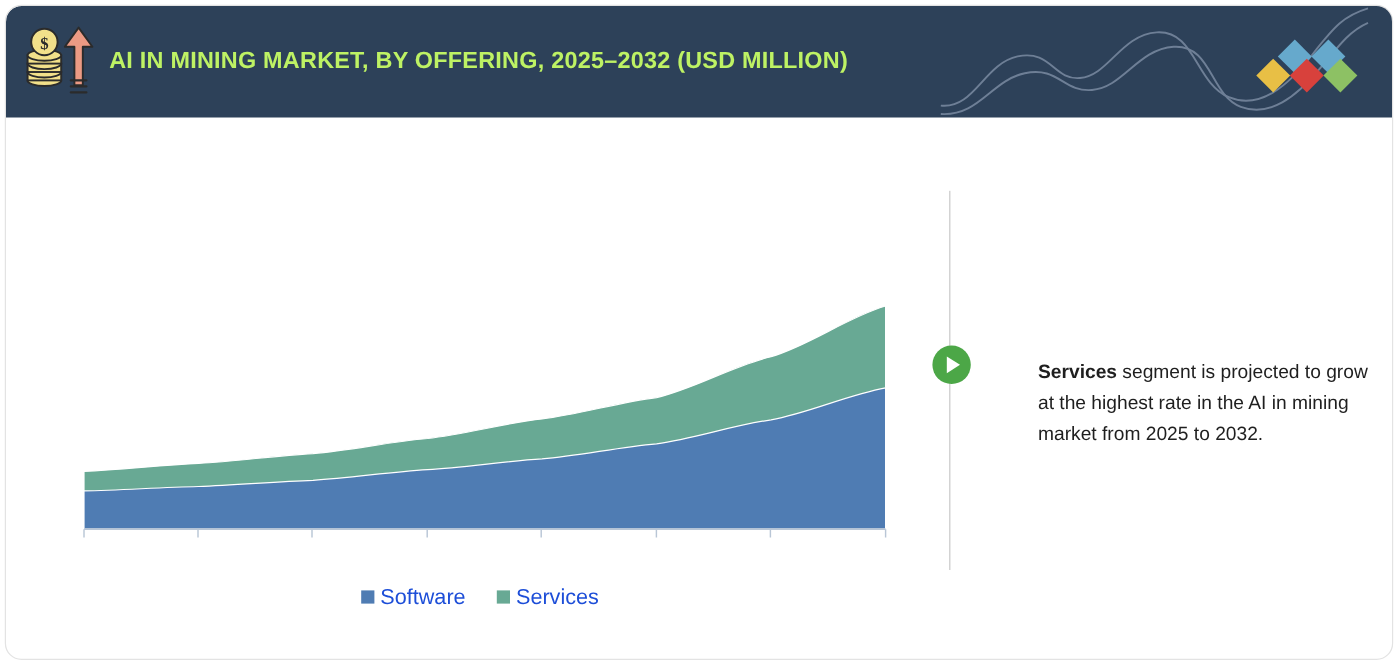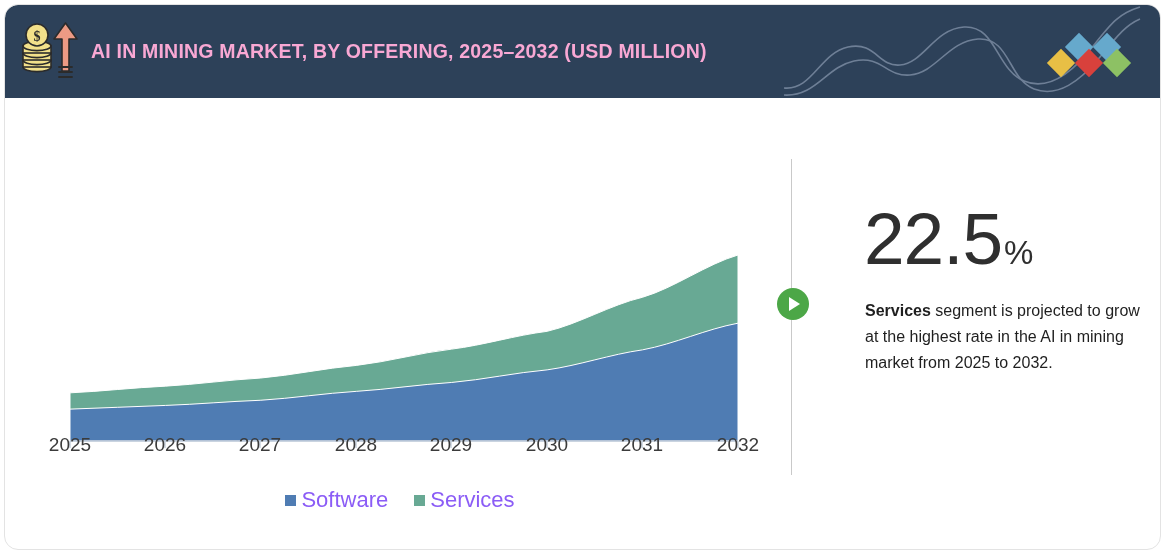--- a/index.html
+++ b/index.html
@@ -24,21 +24,21 @@
     background:#2d4159;
     border-radius:13px 13px 0 0;
     overflow:hidden;
   }
   #header-wave{position:absolute;right:20px;top:0;width:360px;height:93px;}
   #logo-diamonds{position:absolute;right:9px;top:18px;width:110px;height:58px;}
   #money-icon{position:absolute;left:12px;top:14px;width:62px;height:64px;}
   #header-title{
     position:absolute;left:86px;top:0;height:93px;
     display:flex;align-items:center;
-    color:#f9a8d4;
+    color:#bef264;
     font-size:19.5px;font-weight:bold;letter-spacing:.2px;
     white-space:nowrap;
     text-align:right;
   }
 
   
   #chart-region{position:absolute;left:0;top:93px;width:790px;height:452px;}
   #plot{position:absolute;left:0;top:0;width:790px;height:360px;}
   #xaxis{
     position:absolute;left:0;top:336px;width:790px;height:40px;
@@ -46,21 +46,21 @@
   .xtick-label{
     position:absolute;top:0;width:70px;text-align:center;
     font-size:19px;color:#3b3b3b;font-family:"Liberation Sans", sans-serif;
   }
   #legend{
     position:absolute;left:0;top:389px;width:790px;
     display:flex;justify-content:center;align-items:center;gap:26px;
   }
   .legend-entry{display:flex;align-items:center;gap:5px;}
   .legend-swatch{width:11px;height:11px;display:inline-block;}
-  .legend-text{font-size:22px;color:#8b5cf6;}
+  .legend-text{font-size:18px;color:#1d4ed8;}
 
   
   #divider{
     position:absolute;left:786px;top:154px;width:1px;height:316px;
     background:#c9c9c9;
   }
   #play-button{
     position:absolute;left:772px;top:283px;width:32px;height:32px;
     border-radius:50%;background:#4ca747;
     display:flex;align-items:center;justify-content:center;
@@ -156,51 +156,37 @@
         <line x1="160" y1="343" x2="160" y2="350"></line>
         <line x1="255" y1="343" x2="255" y2="350"></line>
         <line x1="351" y1="343" x2="351" y2="350"></line>
         <line x1="446" y1="343" x2="446" y2="350"></line>
         <line x1="542" y1="343" x2="542" y2="350"></line>
         <line x1="637" y1="343" x2="637" y2="350"></line>
         <line x1="733" y1="343" x2="733" y2="350"></line>
       </g>
     </svg>
 
-    <div id="xaxis">
-      <div class="xtick-label" style="left:30px">2025</div>
-      <div class="xtick-label" style="left:125px">2026</div>
-      <div class="xtick-label" style="left:220px">2027</div>
-      <div class="xtick-label" style="left:316px">2028</div>
-      <div class="xtick-label" style="left:411px">2029</div>
-      <div class="xtick-label" style="left:507px">2030</div>
-      <div class="xtick-label" style="left:602px">2031</div>
-      <div class="xtick-label" style="left:698px">2032</div>
-    </div>
 
     <div id="legend">
       <div class="legend-entry">
         <span class="legend-swatch" style="background:#4f7cb3"></span>
         <span class="legend-text">Software</span>
       </div>
       <div class="legend-entry">
         <span class="legend-swatch" style="background:#68a994"></span>
         <span class="legend-text">Services</span>
       </div>
     </div>
   </div>
 
   <div id="divider"></div>
   <div id="play-button">
     <span class="tri"></span>
   </div>
 
   <div id="right-panel">
-    <div id="stat-value-row">
-      <span id="stat-number">22.5</span>
-      <span id="stat-percent">%</span>
-    </div>
     <div id="stat-desc">
       <b>Services</b><span> segment is projected to grow at the highest rate in the AI in mining market from 2025 to 2032.</span>
     </div>
   </div>
 
 </div>
 
 </body></html>

